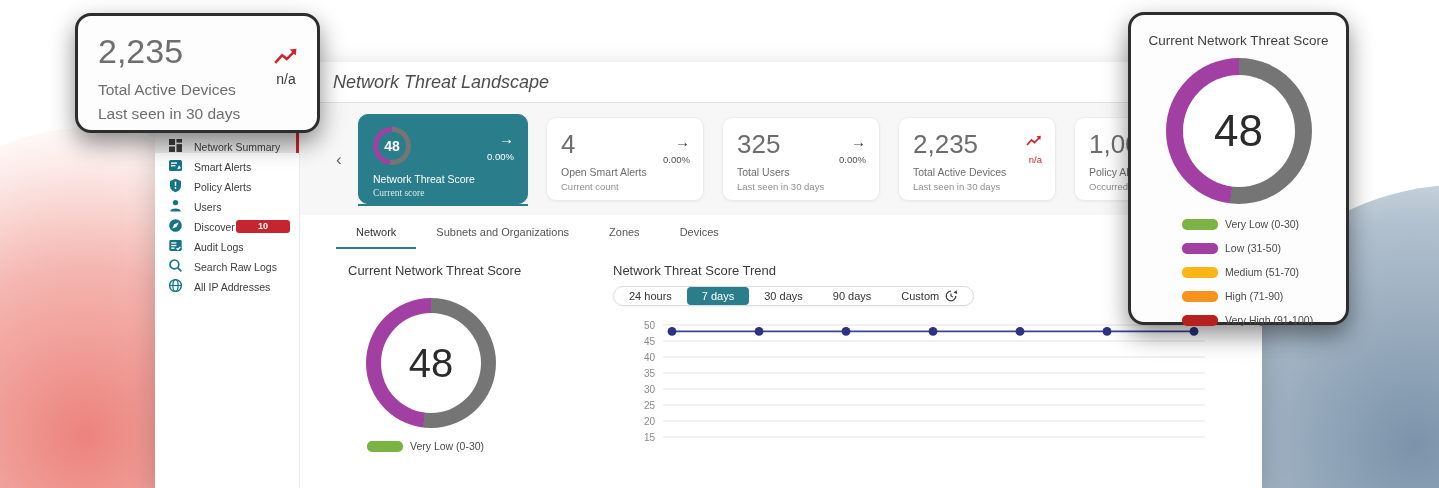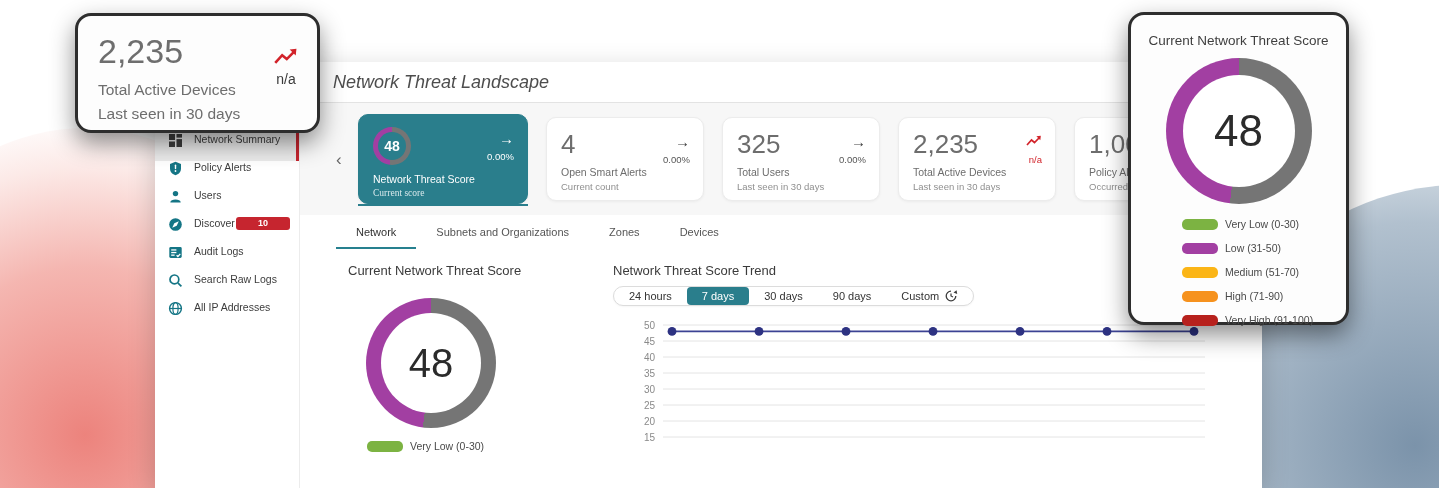--- a/index.html
+++ b/index.html
@@ -11,21 +11,21 @@
     background:radial-gradient(circle at 50% 48%, rgba(231,96,88,.78) 0%, rgba(236,122,112,.55) 40%, rgba(243,170,160,.25) 64%, rgba(255,255,255,0) 77%); }
   .blob-right { position:absolute; left:1180px; top:185px; width:560px; height:620px; border-radius:50%;
     background:radial-gradient(circle at 42% 42%, rgba(100,128,155,.85) 0%, rgba(126,151,174,.6) 46%, rgba(176,195,210,.3) 68%, rgba(255,255,255,0) 80%); }
 
   
   .app { position:absolute; left:155px; top:62px; width:1107px; height:426px; background:#fff;
     box-shadow:0 8px 28px rgba(0,0,0,.2); border-radius:6px 6px 0 0; display:flex; }
 
   
   .sidebar { width:145px; background:#fff; border-right:1px solid #ececec; padding-top:71px; flex:none; }
-  .side-item { position:relative; display:flex; align-items:flex-start; height:28px; padding-left:13px; cursor:pointer; }
+  .side-item { position:relative; display:flex; align-items:flex-end; height:20px; padding-left:13px; cursor:pointer; }
   .side-item .icn { width:15px; height:15px; flex:none; display:flex; align-items:center; justify-content:center; }
   .side-item .lbl { margin-left:11px; font-size:10.5px; color:#3c3c3c; white-space:nowrap; }
   .side-item.active { background:#ececec; }
   .side-item.active::after { content:""; position:absolute; right:0; top:0; bottom:0; width:3px; background:#c6252f; }
   .badge { margin-left:auto; margin-right:9px; background:#c6252f; color:#fff; font-size:9px; font-weight:bold;
     padding:2px 22px; border-radius:3px; line-height:1; }
 
   
   .main { flex:1; display:flex; flex-direction:column; min-width:0; }
   .topnav { height:30px; background:#4d4d4d; display:flex; flex:none; }
@@ -120,20 +120,31 @@
       <div class="side-item active">
         <span class="icn">
           <svg width="15" height="15" viewBox="0 0 15 15">
               <rect x="1" y="1" width="6" height="6" fill="#3c3c3c"></rect>
               <rect x="8.5" y="1" width="5.5" height="3.6" fill="#3c3c3c"></rect>
               <rect x="1" y="8.5" width="6" height="5.5" fill="#3c3c3c"></rect>
               <rect x="8.5" y="6.1" width="5.5" height="7.9" fill="#3c3c3c"></rect>
             </svg>
         </span>
         <span class="lbl">Network Summary</span>
+      </div>
+      <div class="side-item">
+        <span class="icn">
+          <svg width="15" height="15" viewBox="0 0 15 15">
+              <rect x="1" y="2" width="13" height="11" rx="1.6" fill="#147585"></rect>
+              <rect x="3" y="4.4" width="6" height="1.4" fill="#fff"></rect>
+              <rect x="3" y="7" width="4.5" height="1.4" fill="#fff"></rect>
+              <path d="M9.2 11.4 L11 7.2 L13 10.2 Z" fill="#fff"></path>
+            </svg>
+        </span>
+        <span class="lbl">Smart Alerts</span>
       </div>
       <div class="side-item">
         <span class="icn">
           <svg width="15" height="15" viewBox="0 0 15 15">
               <path d="M7.5 .8 L13 2.9 V7.4 C13 11 10.4 13.2 7.5 14.2 C4.6 13.2 2 11 2 7.4 V2.9 Z" fill="#147585"></path>
               <rect x="6.8" y="3.6" width="1.4" height="4.6" rx=".7" fill="#fff"></rect>
               <circle cx="7.5" cy="10" r=".9" fill="#fff"></circle>
             </svg>
         </span>
         <span class="lbl">Policy Alerts</span>

